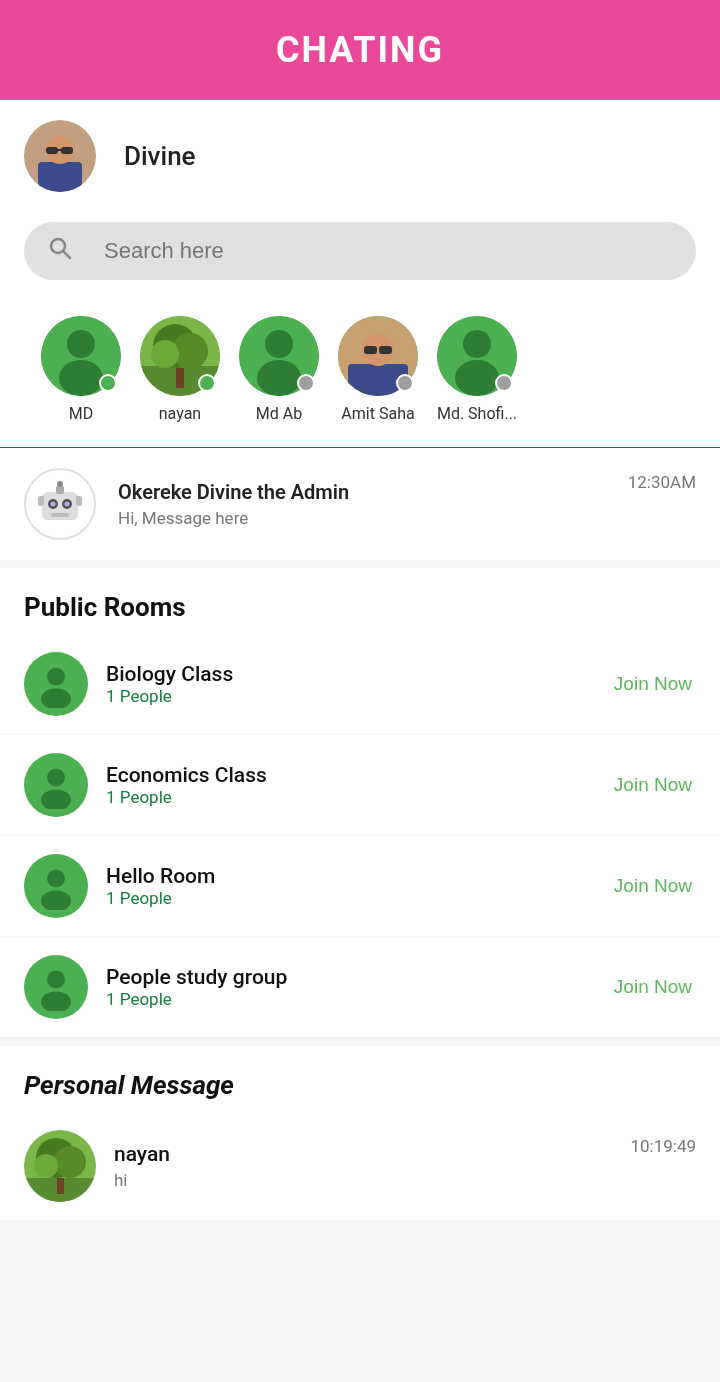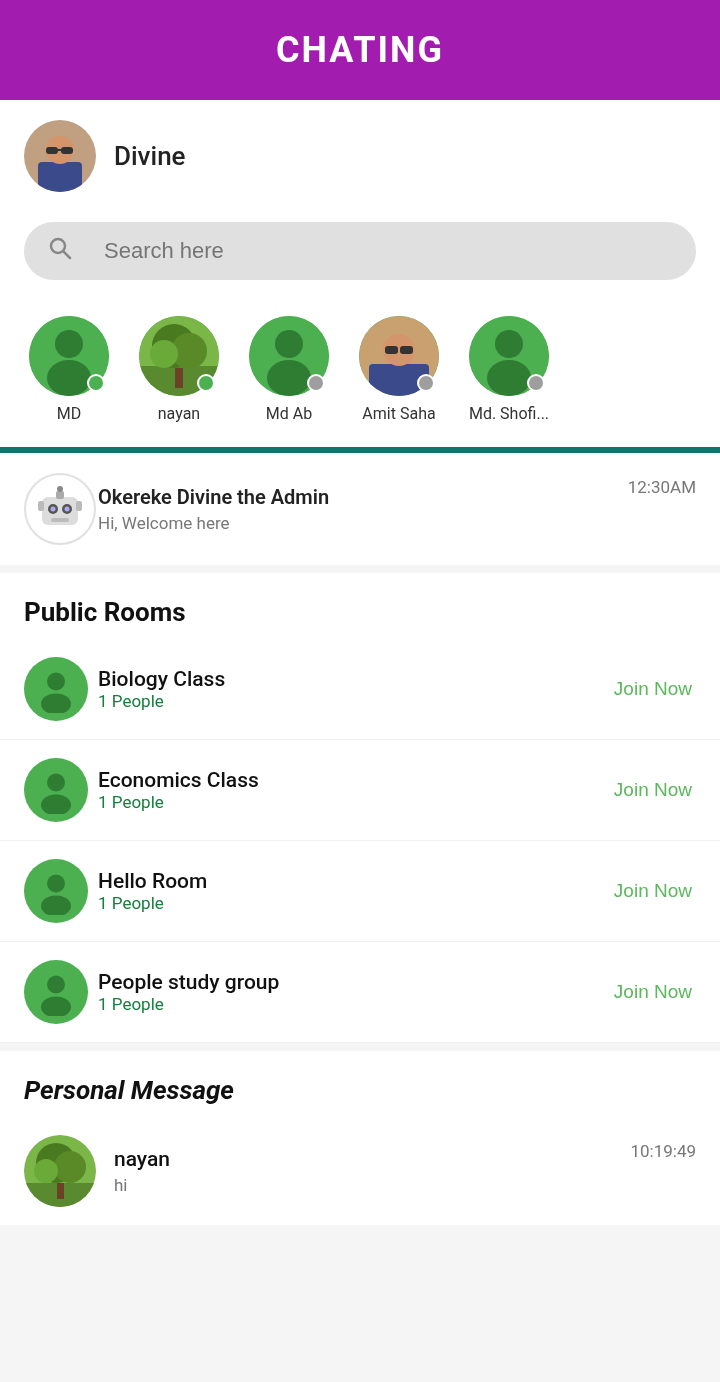--- a/index.html
+++ b/index.html
@@ -7,41 +7,41 @@
     body {
       font-family: 'Roboto', Arial, sans-serif;
       background: #f5f5f5;
       width: 720px;
       min-height: 1382px;
       overflow-x: hidden;
     }
 
     
     .header {
-      background: #a21caf;
+      background: #ec4899;
       width: 100%;
       height: 100px;
       display: flex;
       align-items: center;
       justify-content: center;
     }
     .header-title {
       color: white;
       font-size: 36px;
       font-weight: bold;
       letter-spacing: 2px;
     }
 
     
     .user-row {
       display: flex;
       align-items: center;
       padding: 20px 24px;
       background: white;
-      gap: 18px;
+      gap: 28px;
     }
     .user-avatar {
       width: 72px;
       height: 72px;
       border-radius: 50%;
       overflow: hidden;
       flex-shrink: 0;
       background: #ccc;
     }
     .user-name {
@@ -73,25 +73,25 @@
       outline: none;
       font-size: 22px;
       color: #888;
       flex: 1;
       cursor: text;
     }
 
     
     .contacts-strip {
       background: white;
-      padding: 16px 24px 24px 24px;
-      display: flex;
-      gap: 20px;
+      padding: 16px 24px 24px 36px;
+      display: flex;
+      gap: 9px;
       overflow-x: hidden;
-      border-bottom: 6px solid #0f766e;
+      border-bottom: 1px solid #0f766e;
     }
     .contact-item {
       display: flex;
       flex-direction: column;
       align-items: center;
       gap: 8px;
       min-width: 90px;
     }
     .contact-avatar-wrap {
       position: relative;
@@ -126,21 +126,21 @@
       color: #333;
       text-align: center;
     }
 
     
     .bot-message {
       background: white;
       padding: 20px 24px;
       display: flex;
       align-items: center;
-      gap: 2px;
+      gap: 22px;
       margin-bottom: 8px;
     }
     .bot-avatar {
       width: 72px;
       height: 72px;
       border-radius: 50%;
       background: white;
       border: 2px solid #e0e0e0;
       display: flex;
       align-items: center;
@@ -177,21 +177,21 @@
     }
 
     
     .room-list {
       background: white;
     }
     .room-item {
       display: flex;
       align-items: center;
       padding: 18px 24px;
-      gap: 10px;
+      gap: 18px;
       border-bottom: 1px solid #f0f0f0;
     }
     .room-avatar {
       width: 64px;
       height: 64px;
       border-radius: 50%;
       background: #4caf50;
       display: flex;
       align-items: center;
       justify-content: center;
@@ -387,21 +387,21 @@
       <circle cx="33" cy="26" r="5" fill="#555"></circle>
       <circle cx="19" cy="26" r="2.5" fill="#aae"></circle>
       <circle cx="33" cy="26" r="2.5" fill="#aae"></circle>
       <rect x="17" y="35" width="18" height="4" fill="#bbb" rx="2"></rect>
       <rect x="22" y="8" width="8" height="8" fill="#aaa" rx="2"></rect>
       <circle cx="26" cy="6" r="3" fill="#888"></circle>
     </svg>
   </div>
   <div class="bot-info">
     <div class="bot-name">Okereke Divine the Admin</div>
-    <div class="bot-text">Hi, Welcome here</div>
+    <div class="bot-text">Hi, Message here</div>
   </div>
   <div class="bot-time">12:30AM</div>
 </div>
 
 <div class="section-header">Public Rooms</div>
 <div class="room-list" id="room-list">
 <div class="room-item">
     <div class="room-avatar">
       <svg viewBox="0 0 64 64" xmlns="http://www.w3.org/2000/svg" width="48" height="48">
         <circle cx="32" cy="22" r="12" fill="#2e7d32"></circle>

